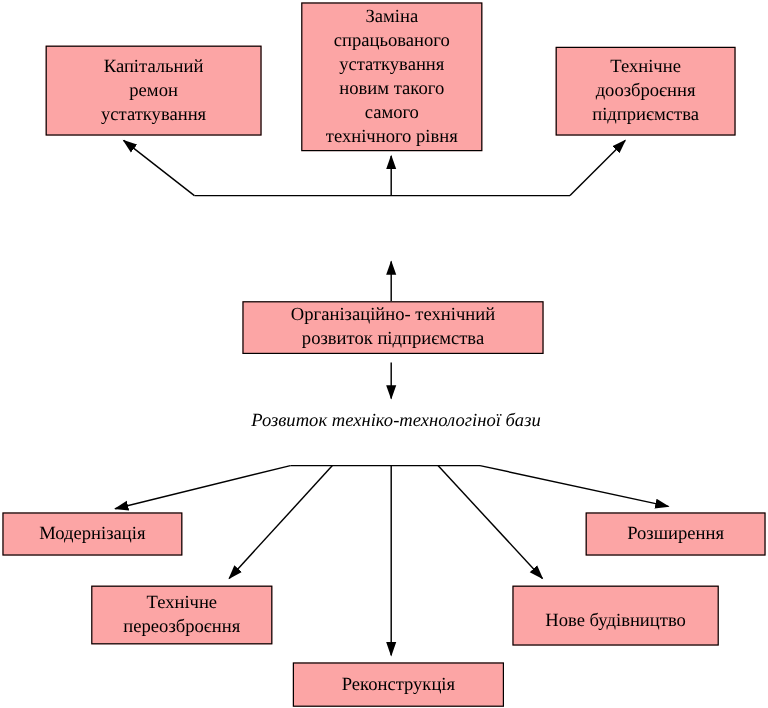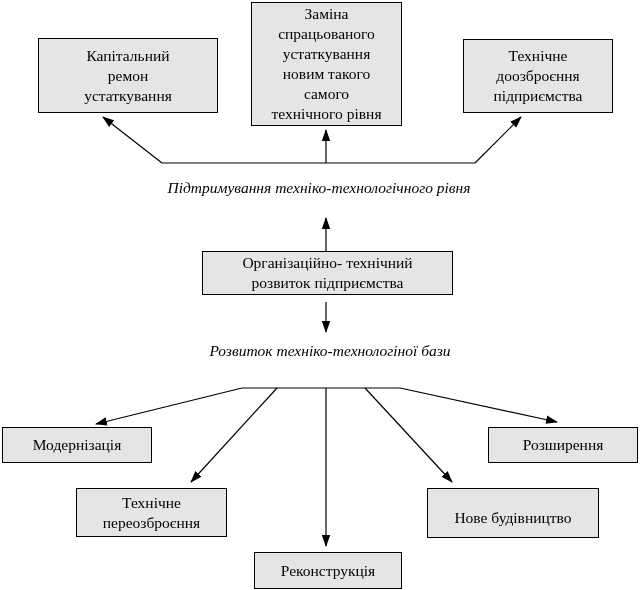--- a/index.html
+++ b/index.html
@@ -14,21 +14,21 @@
   }
   #wires {
     position: absolute;
     left: 0; top: 0;
     width: 640px; height: 590px;
   }
   .node {
     position: absolute;
     box-sizing: border-box;
     border: 1px solid #000000;
-    background: #e5e5e5;
+    background: #fca5a5;
     display: flex;
     align-items: center;
     justify-content: center;
     text-align: center;
     white-space: pre-line;
     font-size: 15.5px;
     line-height: 20px;
   }
   .caption {
     position: absolute;
@@ -36,21 +36,21 @@
     font-style: italic;
     font-size: 15.5px;
     white-space: nowrap;
   }
   #node-capital-repair        { left: 38px;  top: 38px;  width: 180px; height: 75px; }
   #node-equipment-replacement { left: 251px; top: 2px;   width: 151px; height: 124px; line-height: 20px; }
   #node-technical-reinforcement { left: 463px; top: 39px; width: 150px; height: 74px; }
   #node-org-tech-development  { left: 202px; top: 251px; width: 251px; height: 44px; }
   #node-modernization         { left: 2px;   top: 427px; width: 150px; height: 36px; }
   #node-technical-reequipment { left: 76px;  top: 488px; width: 151px; height: 49px; }
-  #node-reconstruction        { left: 254px; top: 552px; width: 148px; height: 37px; }
+  #node-reconstruction        { left: 244px; top: 552px; width: 176px; height: 37px; }
   #node-new-construction      { left: 427px; top: 488px; width: 172px; height: 50px;
                                 align-items: flex-start; padding-top: 19px; }
   #node-expansion             { left: 488px; top: 427px; width: 150px; height: 36px; }
   #caption-maintain { left: 319px; top: 179px; }
   #caption-develop  { left: 330px; top: 342px; }
 </style>
 </head>
 <body>
 
 <div id="canvas">
@@ -86,21 +86,20 @@
 спрацьованого
 устаткування
 новим такого
 самого
 технічного рівня</div>
 
   <div class="node" id="node-technical-reinforcement">Технічне
 доозброєння
 підприємства</div>
 
-  <div class="caption" id="caption-maintain">Підтримування техніко-технологічного рівня</div>
 
   <div class="node" id="node-org-tech-development">Організаційно- технічний
 розвиток підприємства</div>
 
   <div class="caption" id="caption-develop">Розвиток техніко-технологіної бази</div>
 
   <div class="node" id="node-modernization">Модернізація</div>
 
   <div class="node" id="node-technical-reequipment">Технічне
 переозброєння</div>

